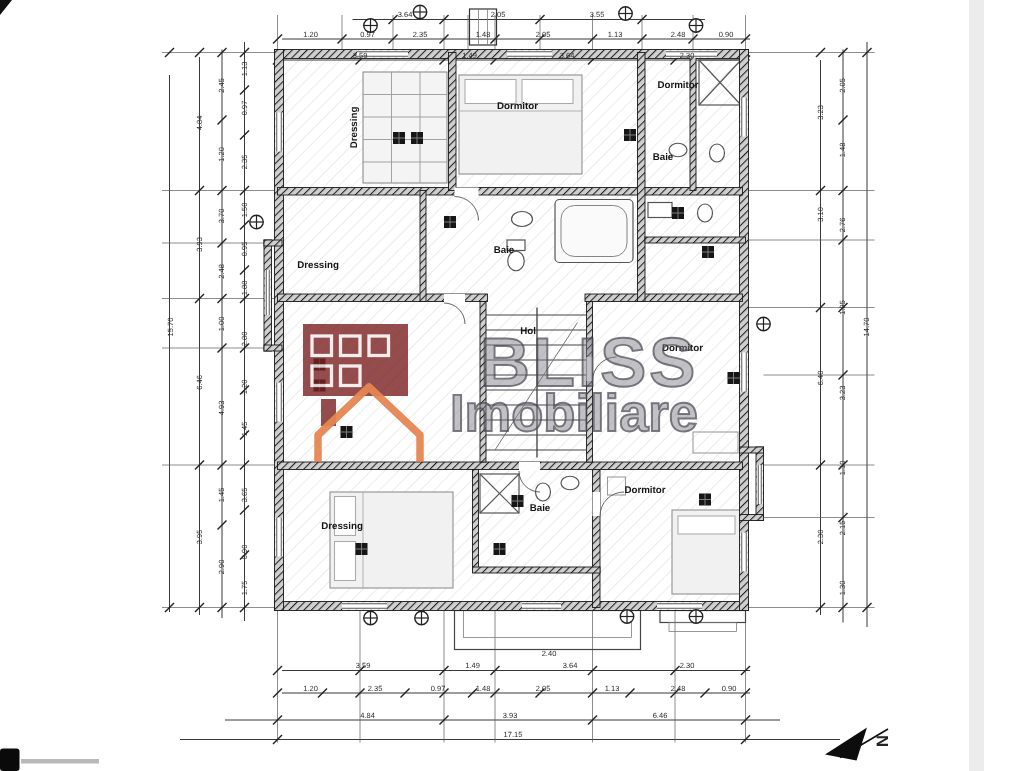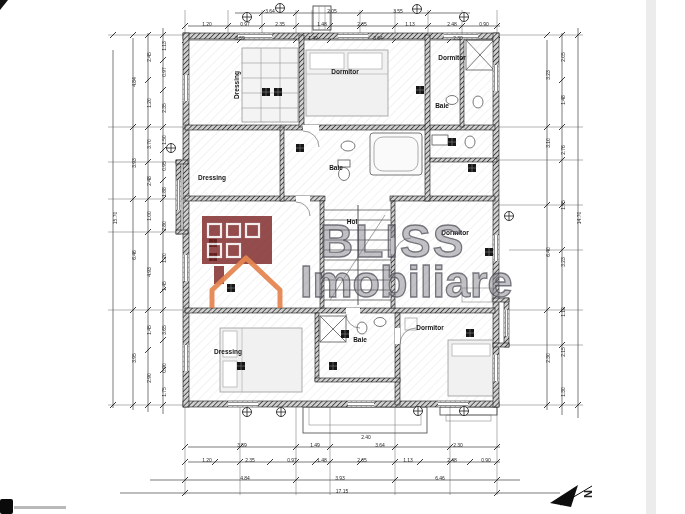--- a/index.html
+++ b/index.html
@@ -10,21 +10,21 @@
   .anno{position:absolute;white-space:nowrap;transform-origin:center;
         font-family:"Liberation Sans",sans-serif;line-height:1;}
   .dim{font-size:5px;color:#2a2a2a;}
   .room{font-size:6.5px;font-weight:700;color:#141414;}
   #watermark{position:absolute;left:194px;top:204px;width:310px;height:110px;z-index:5;opacity:.88;}
   #wm-mark{position:absolute;left:0;top:0;}
   .wm-text{position:absolute;font-family:"Liberation Sans",sans-serif;font-weight:700;
            color:rgba(128,128,136,.55);-webkit-text-stroke:1.3px rgba(72,72,82,.82);
            letter-spacing:2px;}
   #wm-brand{left:126px;top:0px;font-size:46px;margin-top:10px;}
-  #wm-sub{left:106px;top:52px;font-size:45px;letter-spacing:0px;}
+  #wm-sub{left:106px;top:52px;font-size:35px;letter-spacing:0px;}
   .artifact{position:absolute;z-index:6;}
   #edge-band{left:646px;top:0;width:10px;height:514px;background:#ececec;z-index:0;}
   #corner-blob{left:0;top:499px;width:13px;height:15px;background:#0a0a0a;border-radius:2px;}
   #corner-nick{left:0;top:0;width:0;height:0;border-left:8px solid #111;border-bottom:10px solid transparent;}
   #bottom-smudge{left:14px;top:506px;width:52px;height:3px;background:#b9b9b9;}
 </style>
 </head>
 <body>
 
 <div id="page">

